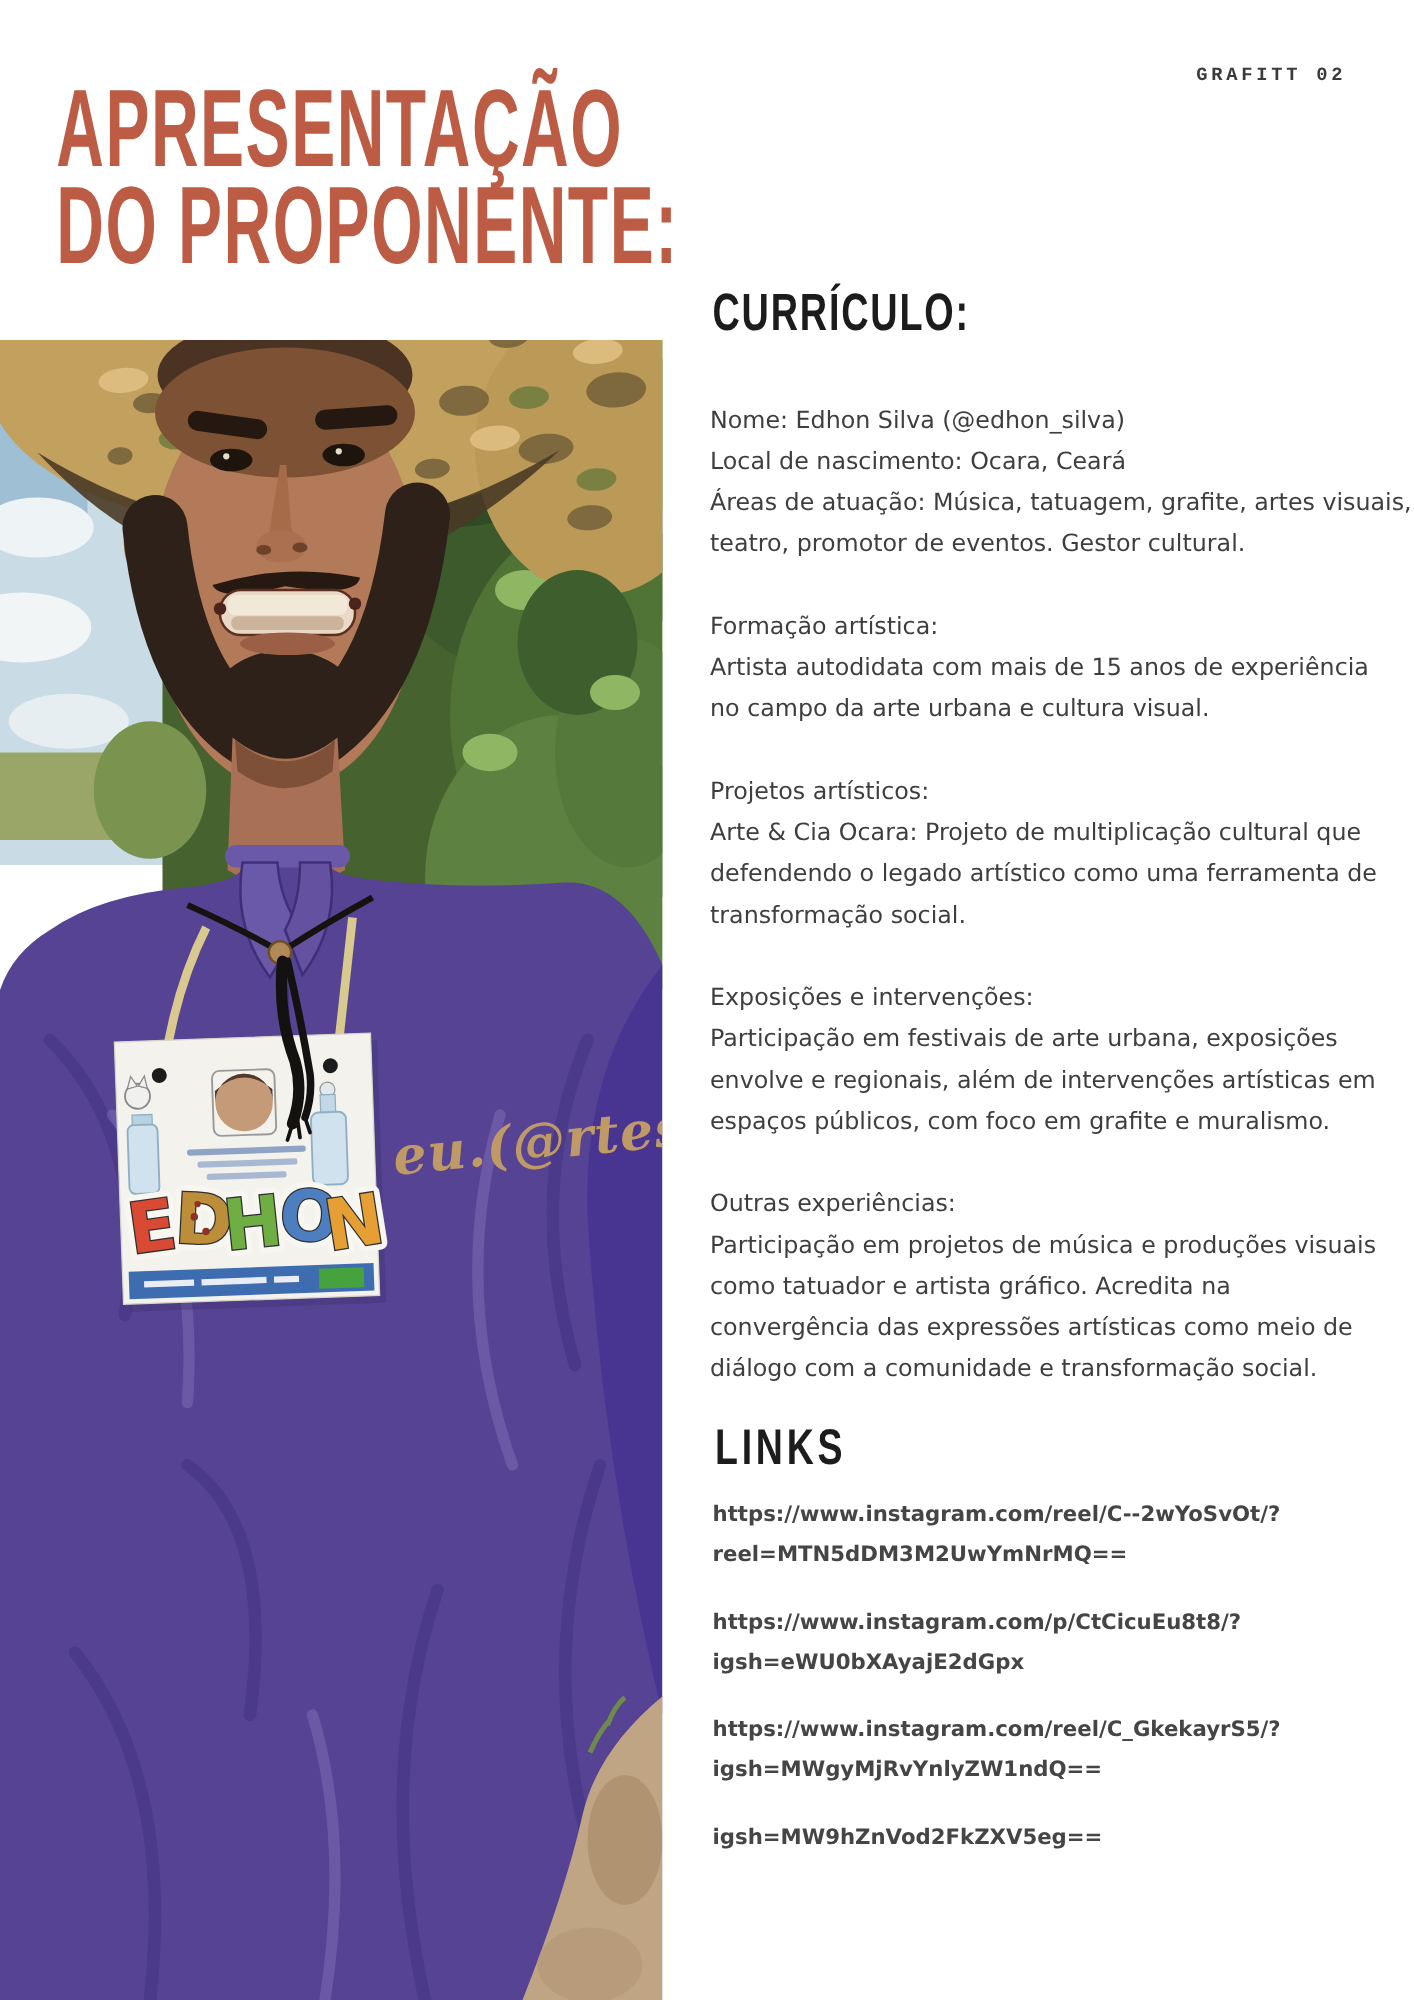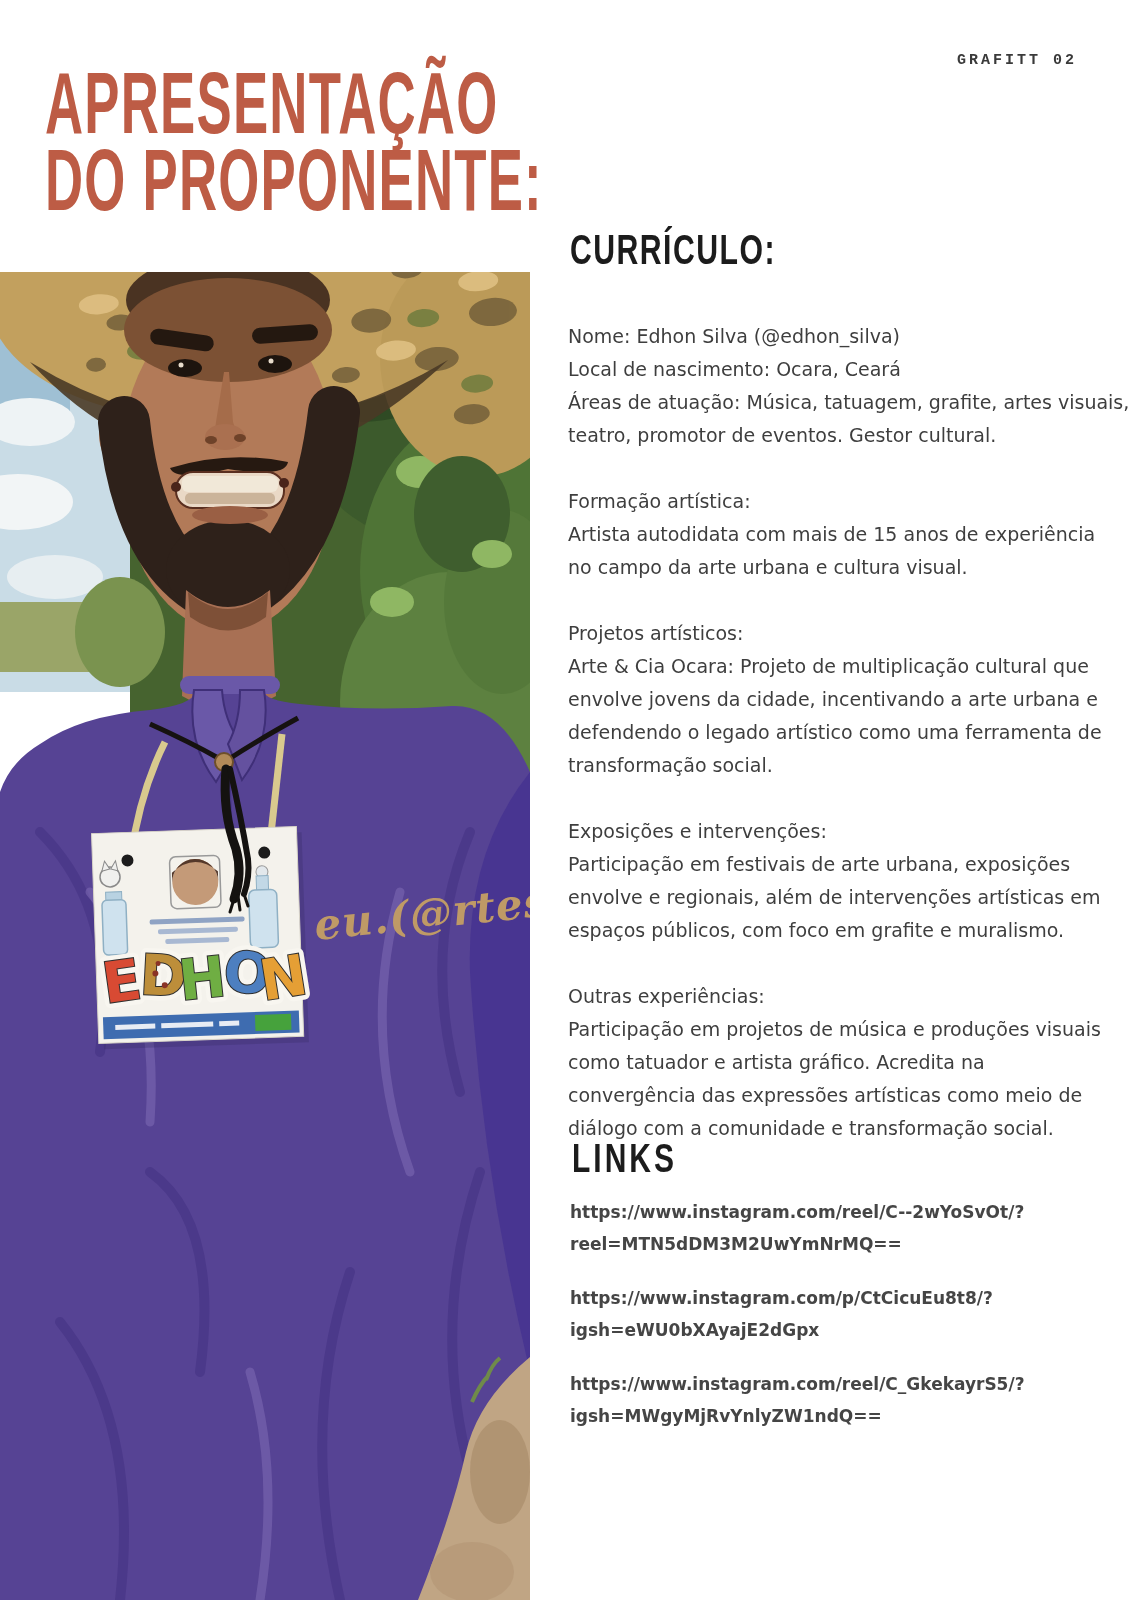--- a/index.html
+++ b/index.html
@@ -70,21 +70,20 @@
     <span>teatro, promotor de eventos. Gestor cultural.</span>
   </p>
   <p>
     <span>Formação artística:</span>
     <span>Artista autodidata com mais de 15 anos de experiência</span>
     <span>no campo da arte urbana e cultura visual.</span>
   </p>
   <p>
     <span>Projetos artísticos:</span>
     <span>Arte &amp; Cia Ocara: Projeto de multiplicação cultural que</span>
-    <span>envolve jovens da cidade, incentivando a arte urbana e</span>
     <span>defendendo o legado artístico como uma ferramenta de</span>
     <span>transformação social.</span>
   </p>
   <p>
     <span>Exposições e intervenções:</span>
     <span>Participação em festivais de arte urbana, exposições</span>
     <span>envolve e regionais, além de intervenções artísticas em</span>
     <span>espaços públicos, com foco em grafite e muralismo.</span>
   </p>
   <p>
@@ -105,20 +104,21 @@
   </div>
   <div class="link-item">
     <span>https://www.instagram.com/p/CtCicuEu8t8/?</span>
     <span>igsh=eWU0bXAyajE2dGpx</span>
   </div>
   <div class="link-item">
     <span>https://www.instagram.com/reel/C_GkekayrS5/?</span>
     <span>igsh=MWgyMjRvYnlyZW1ndQ==</span>
   </div>
   <div class="link-item">
+    <span>igsh=MW9hZnVod2FkZXV5eg==</span>
   </div>
 </div>
 
 <div id="photo">
 <svg width="530" height="1328" viewBox="0 0 530 1328" xmlns="http://www.w3.org/2000/svg">
 
   <g>
     <rect x="0" y="0" width="150" height="420" fill="#c9dce6"></rect>
     <rect x="0" y="60" width="70" height="90" fill="#9fc0d4"></rect>
     <ellipse cx="30" cy="150" rx="45" ry="24" fill="#eef3f5"></ellipse>

